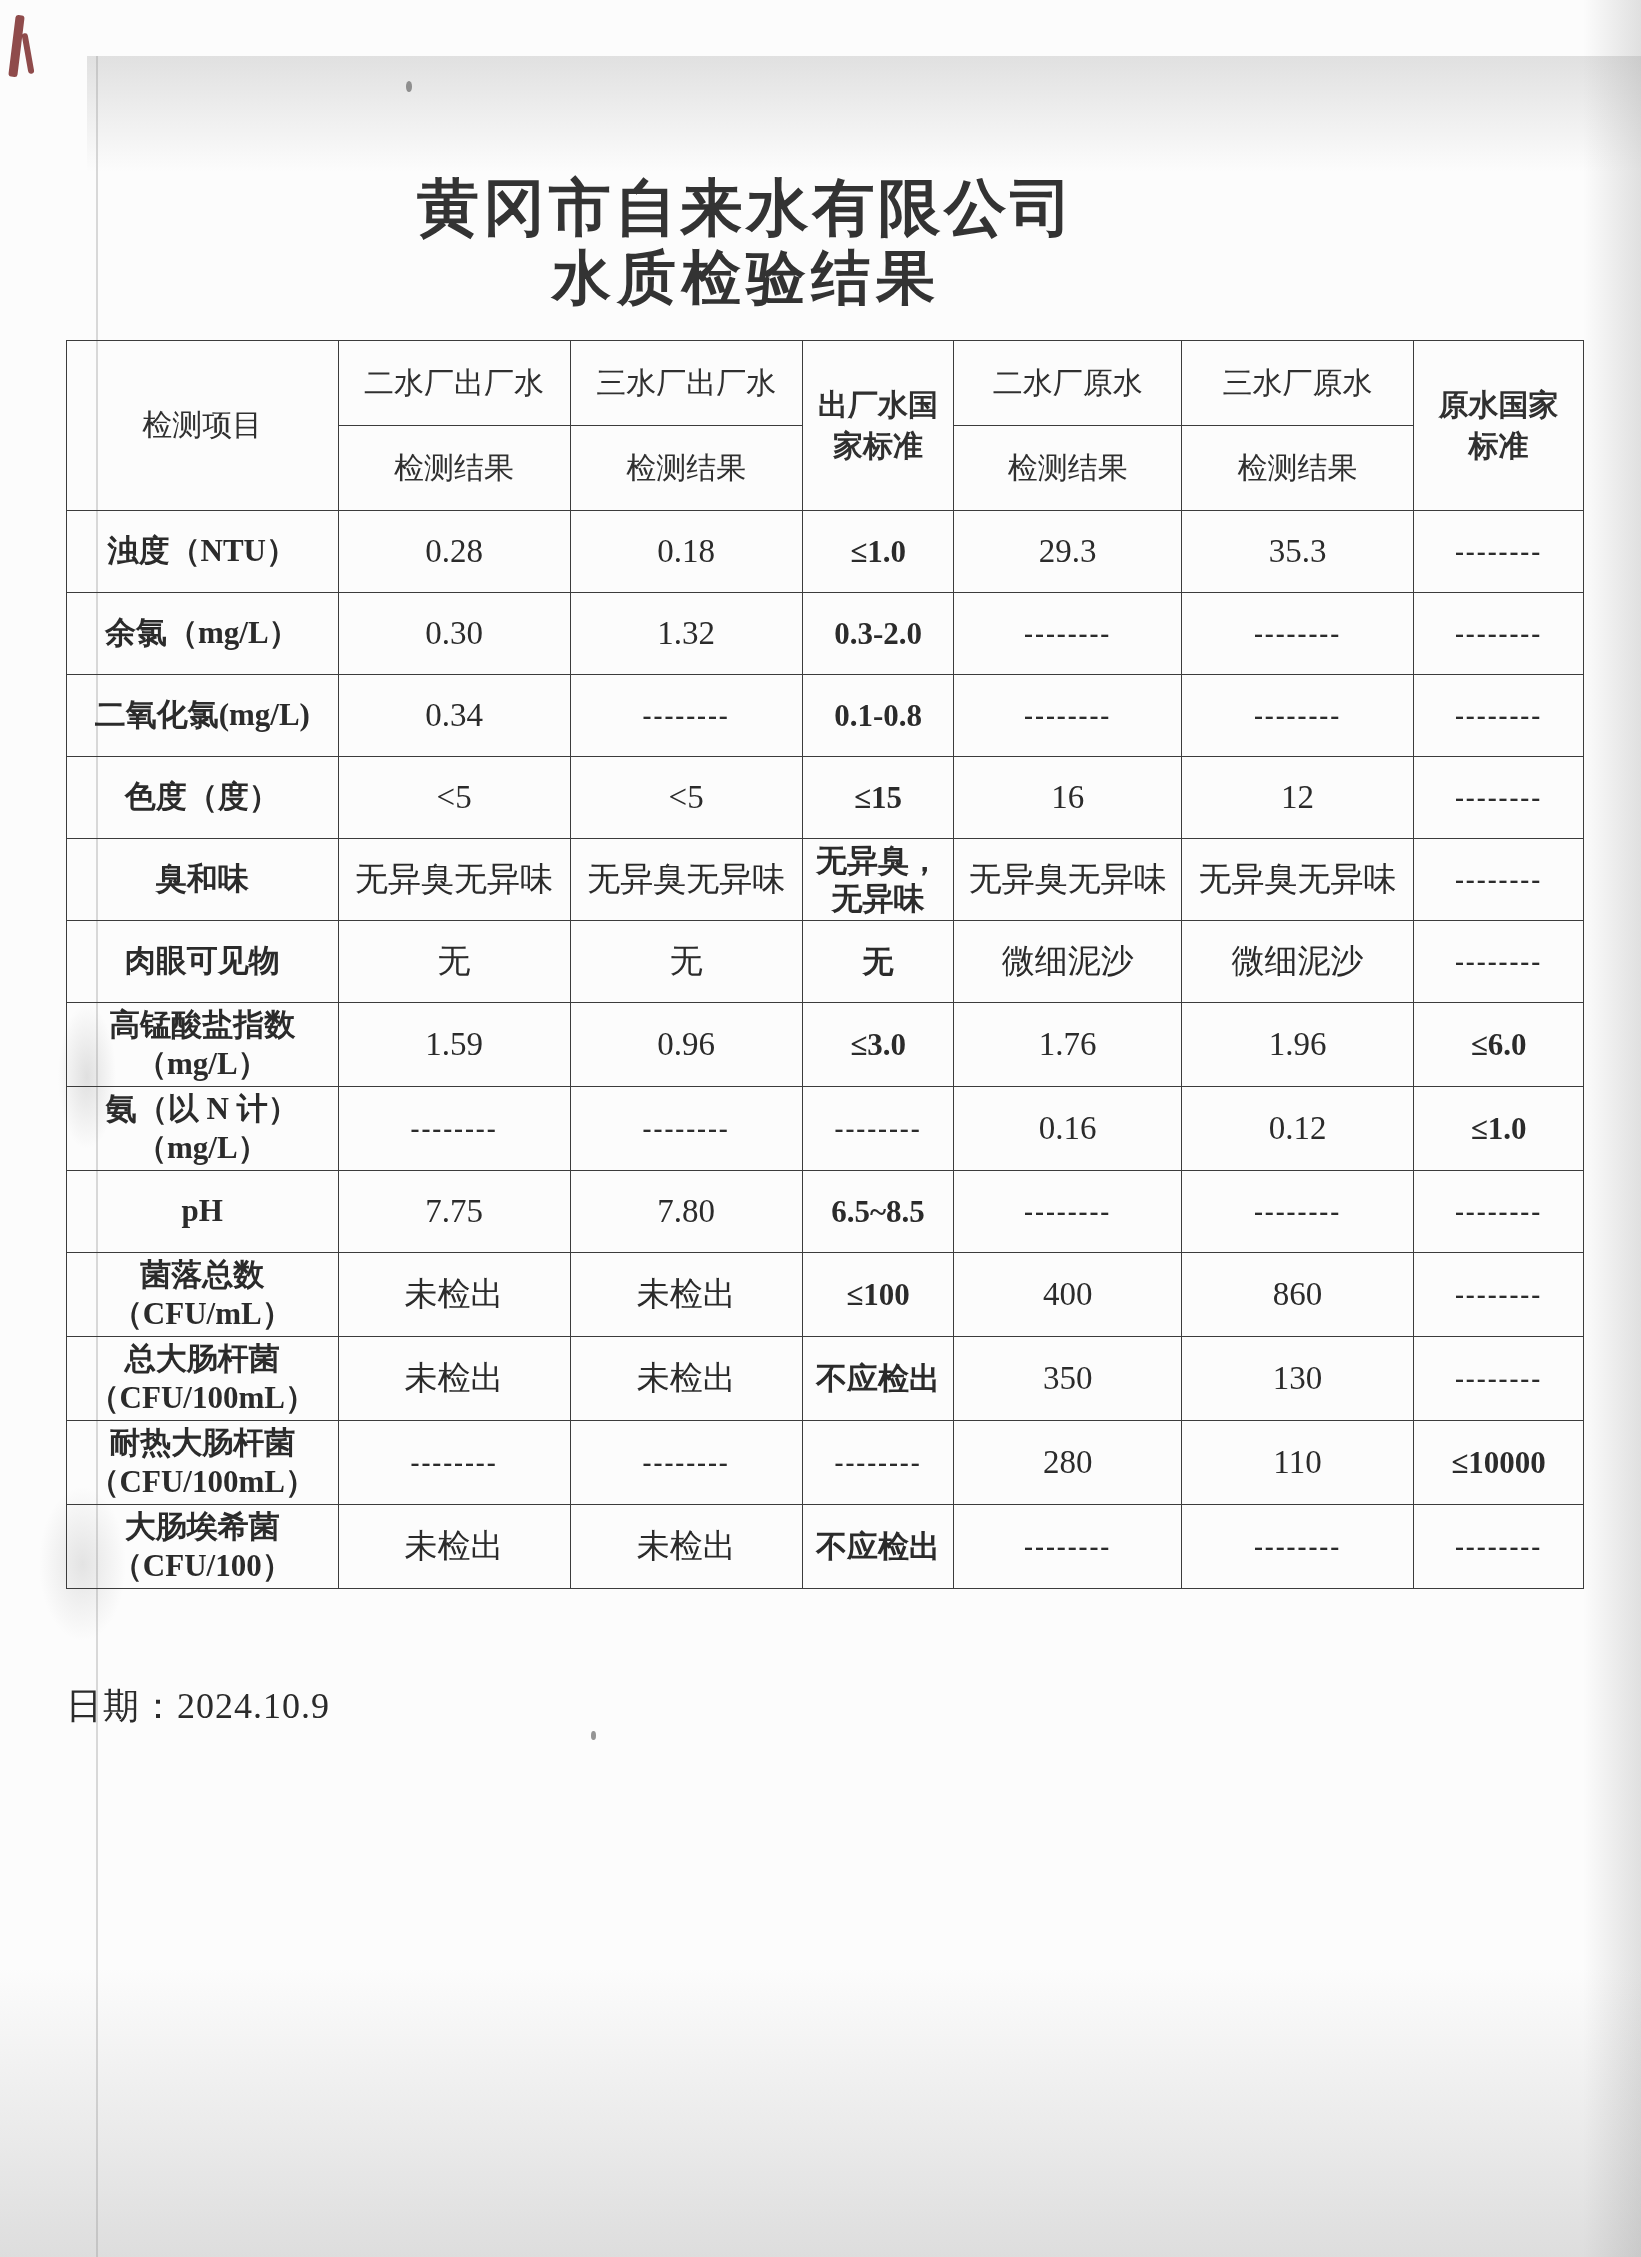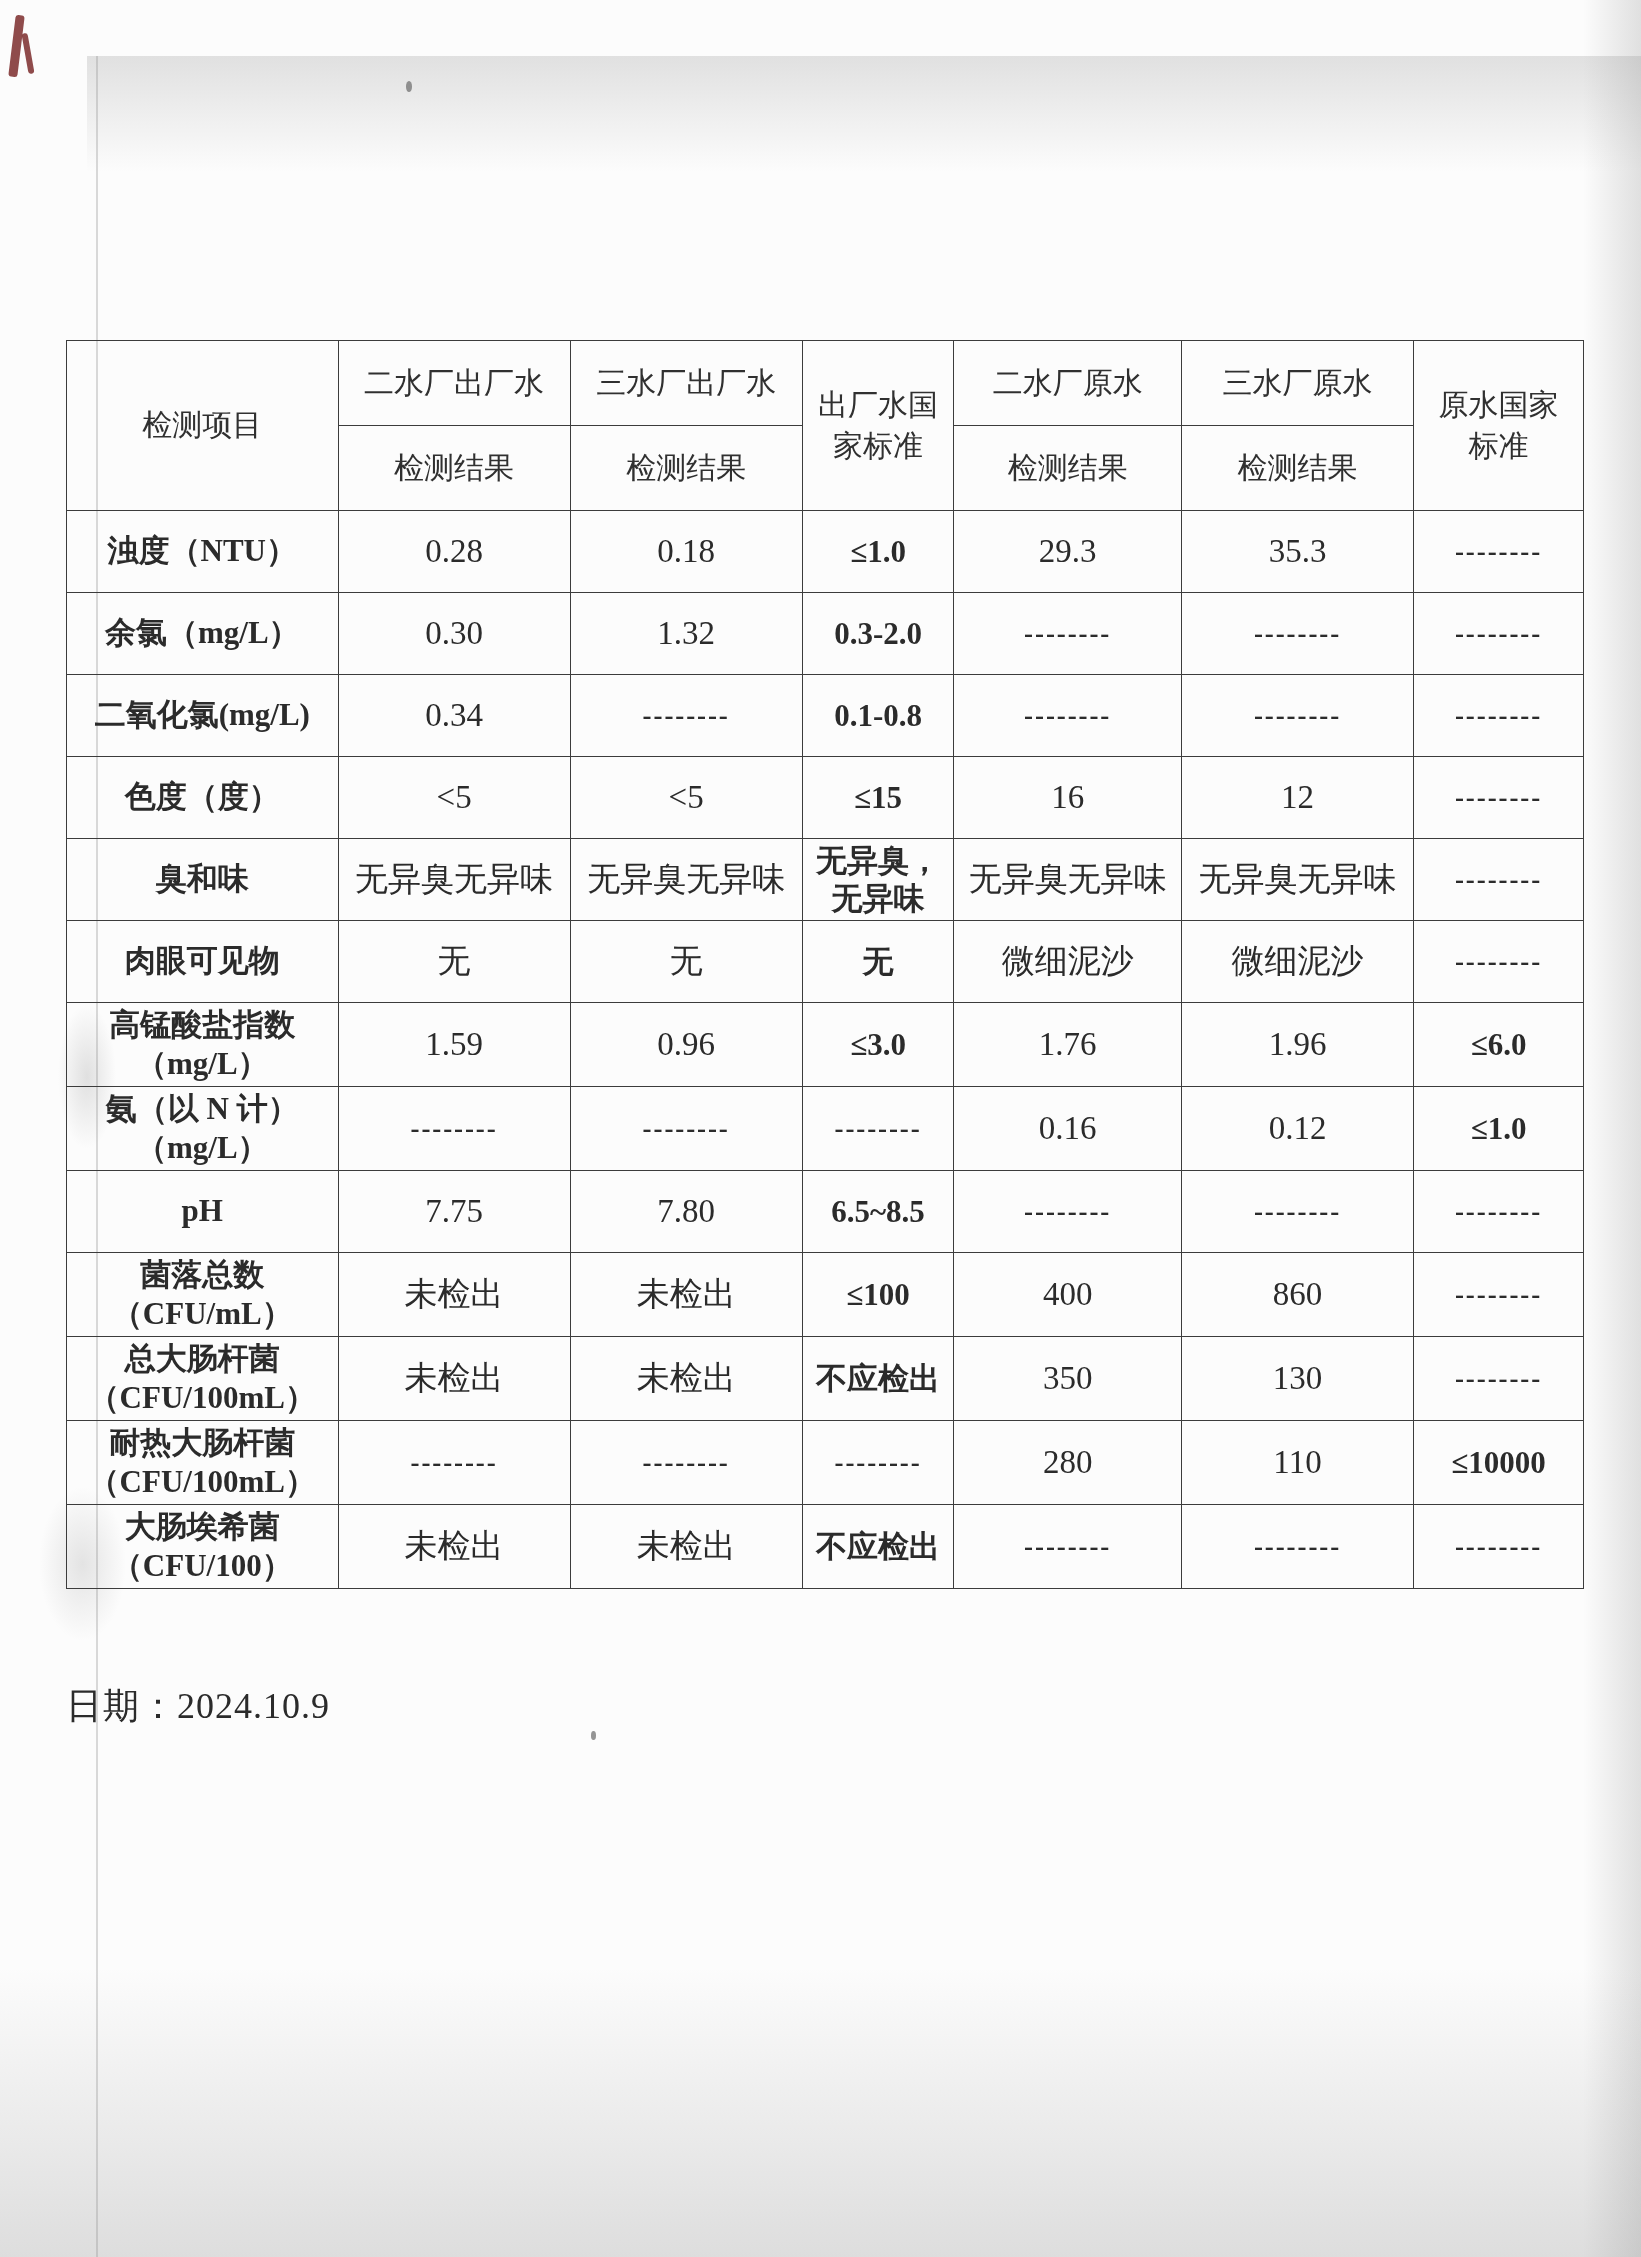--- a/index.html
+++ b/index.html
@@ -44,21 +44,21 @@
   table.wq col.c2{width:15.3%;} table.wq col.c3{width:10.0%;}
   table.wq col.c4{width:15.0%;} table.wq col.c5{width:15.3%;}
   table.wq col.c6{width:11.2%;}
   table.wq th, table.wq td{
     border:1.9px solid #3c3c3c;
     text-align:center;vertical-align:middle;
     padding:1.9px 3.9px;overflow:hidden;
   }
   thead tr{height:85px;}
   thead th{font-weight:normal;font-size:30px;color:#303030;}
-  thead th.std-head{font-weight:normal;}
+  thead th.std-head{font-weight:bold;}
   tbody tr.single{height:82px;}
   tbody tr.double{height:84px;}
   tbody th{font-size:31px;font-weight:bold;color:#2b2b2b;line-height:1.25;}
   tbody td{font-size:33px;color:#2b2b2b;line-height:1.2;}
   tbody td.std{font-weight:bold;font-size:31px;}
   tbody td.dash{font-weight:bold;letter-spacing:1.9px;font-size:27px;}
 
   
   .date-line{position:absolute;left:66px;top:1682px;width:1394px;
     font-size:36px;color:#2b2b2b;letter-spacing:1px;}
@@ -72,20 +72,24 @@
   <div class="edge-left-line"></div>
   <div class="shadow-right"></div>
   <div class="shadow-bottom"></div>
   <div class="smudge-left"></div>
   <div class="smudge-bottom-left"></div>
   <div class="red-mark m1"></div>
   <div class="red-mark m2"></div>
   <div class="speck s1"></div>
   <div class="speck s2"></div>
 
+  <div class="title-block">
+    <div class="title-line1">黄冈市自来水有限公司</div>
+    <div class="title-line2">水质检验结果</div>
+  </div>
 
   <table class="wq">
     <colgroup>
       <col class="c0">
         <col class="c1">
         <col class="c2">
         <col class="c3">
       <col class="c4">
         <col class="c5">
         <col class="c6">

